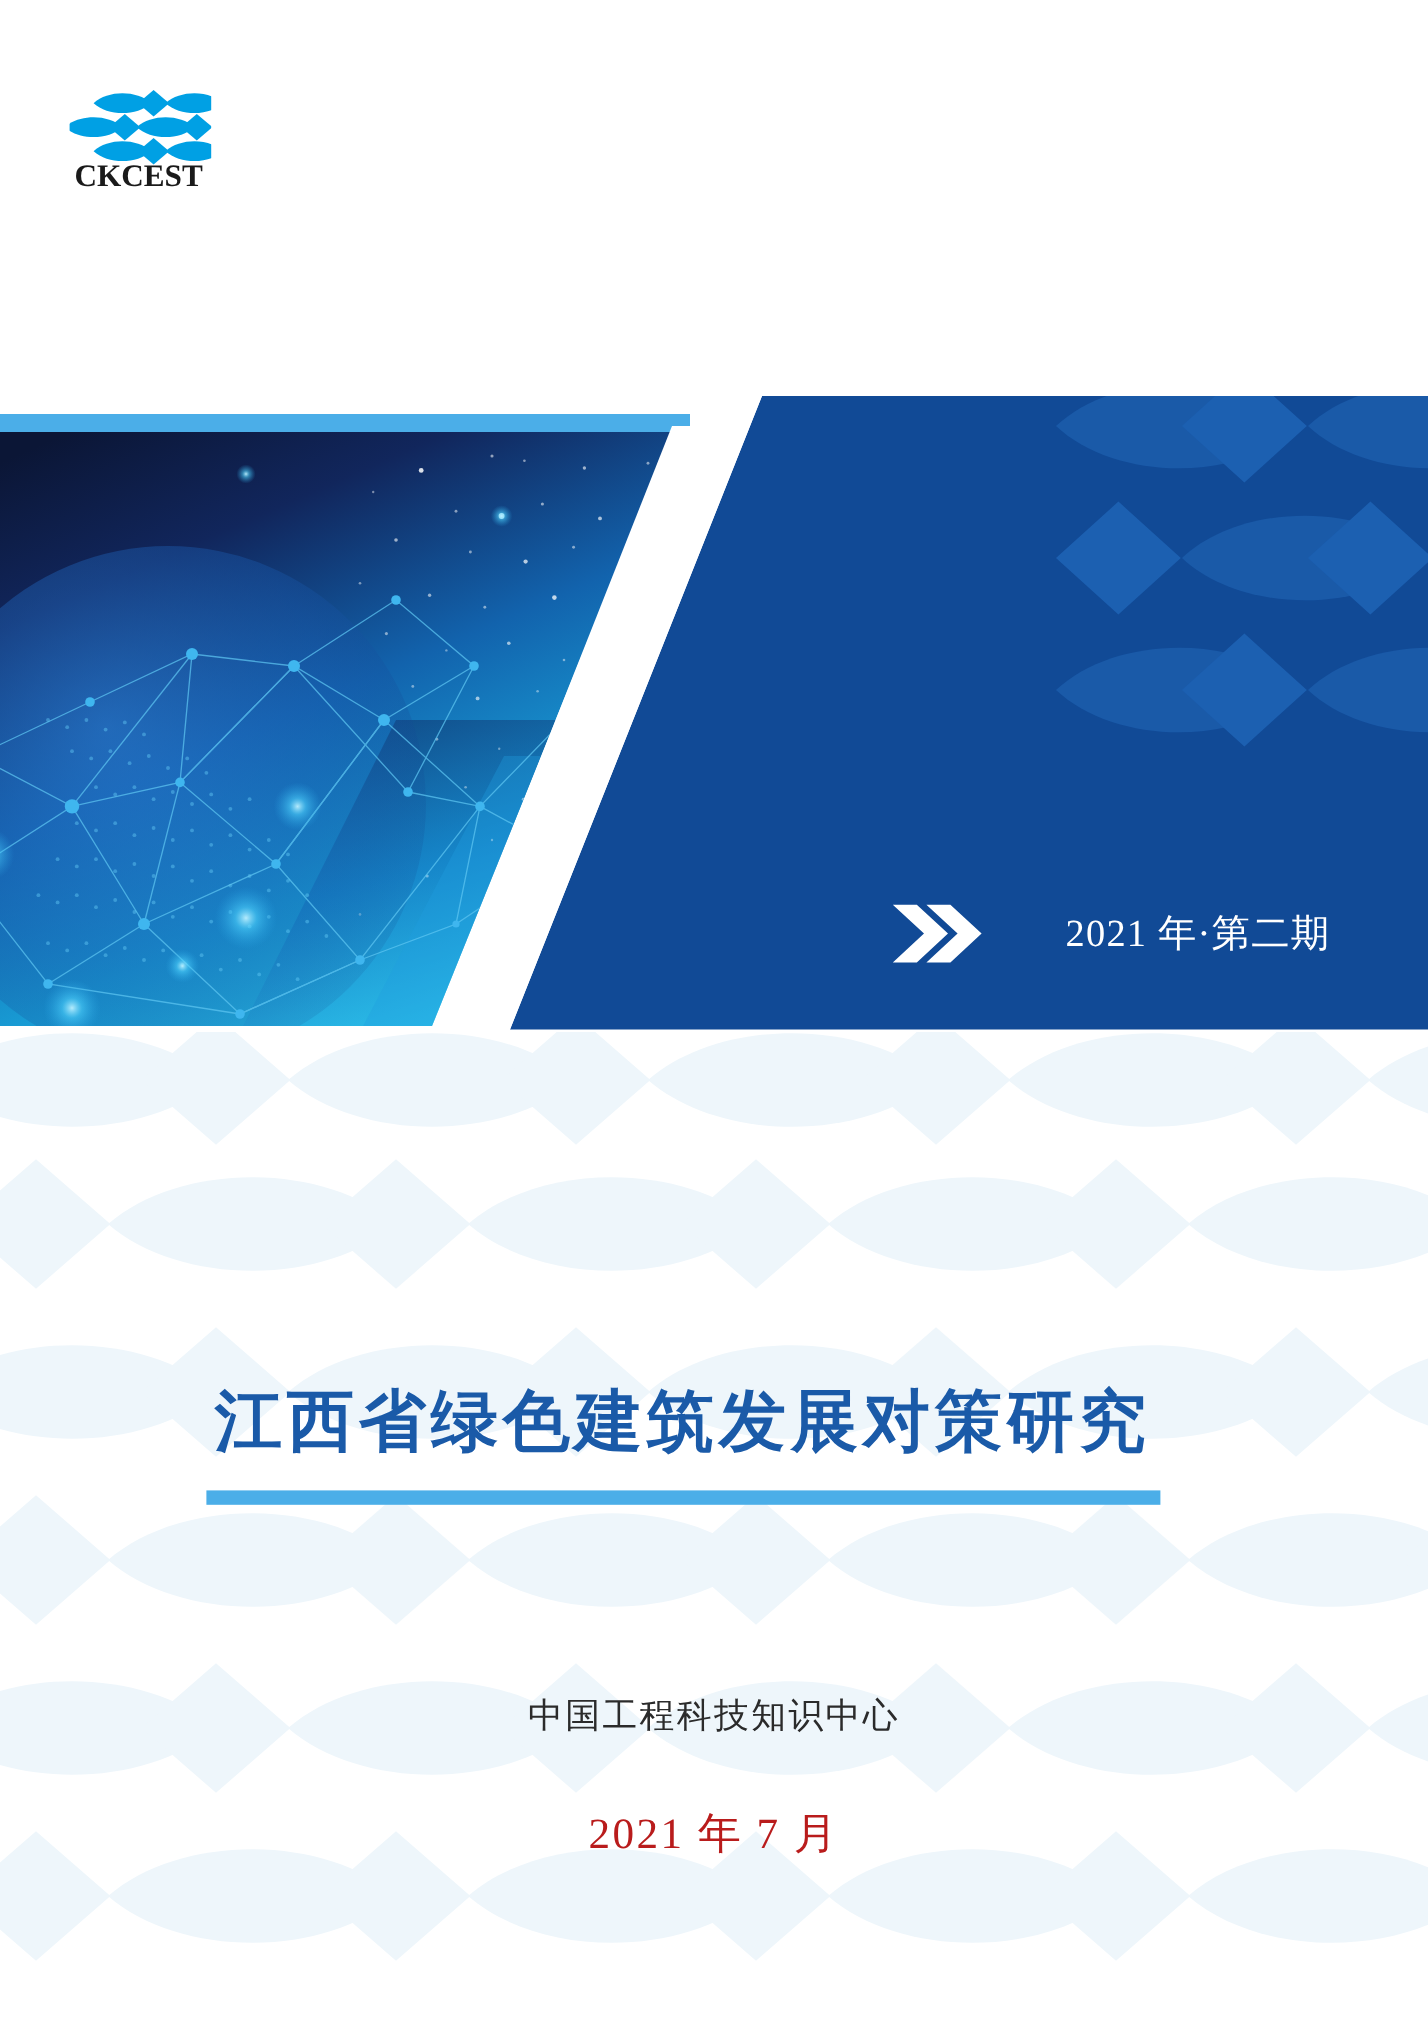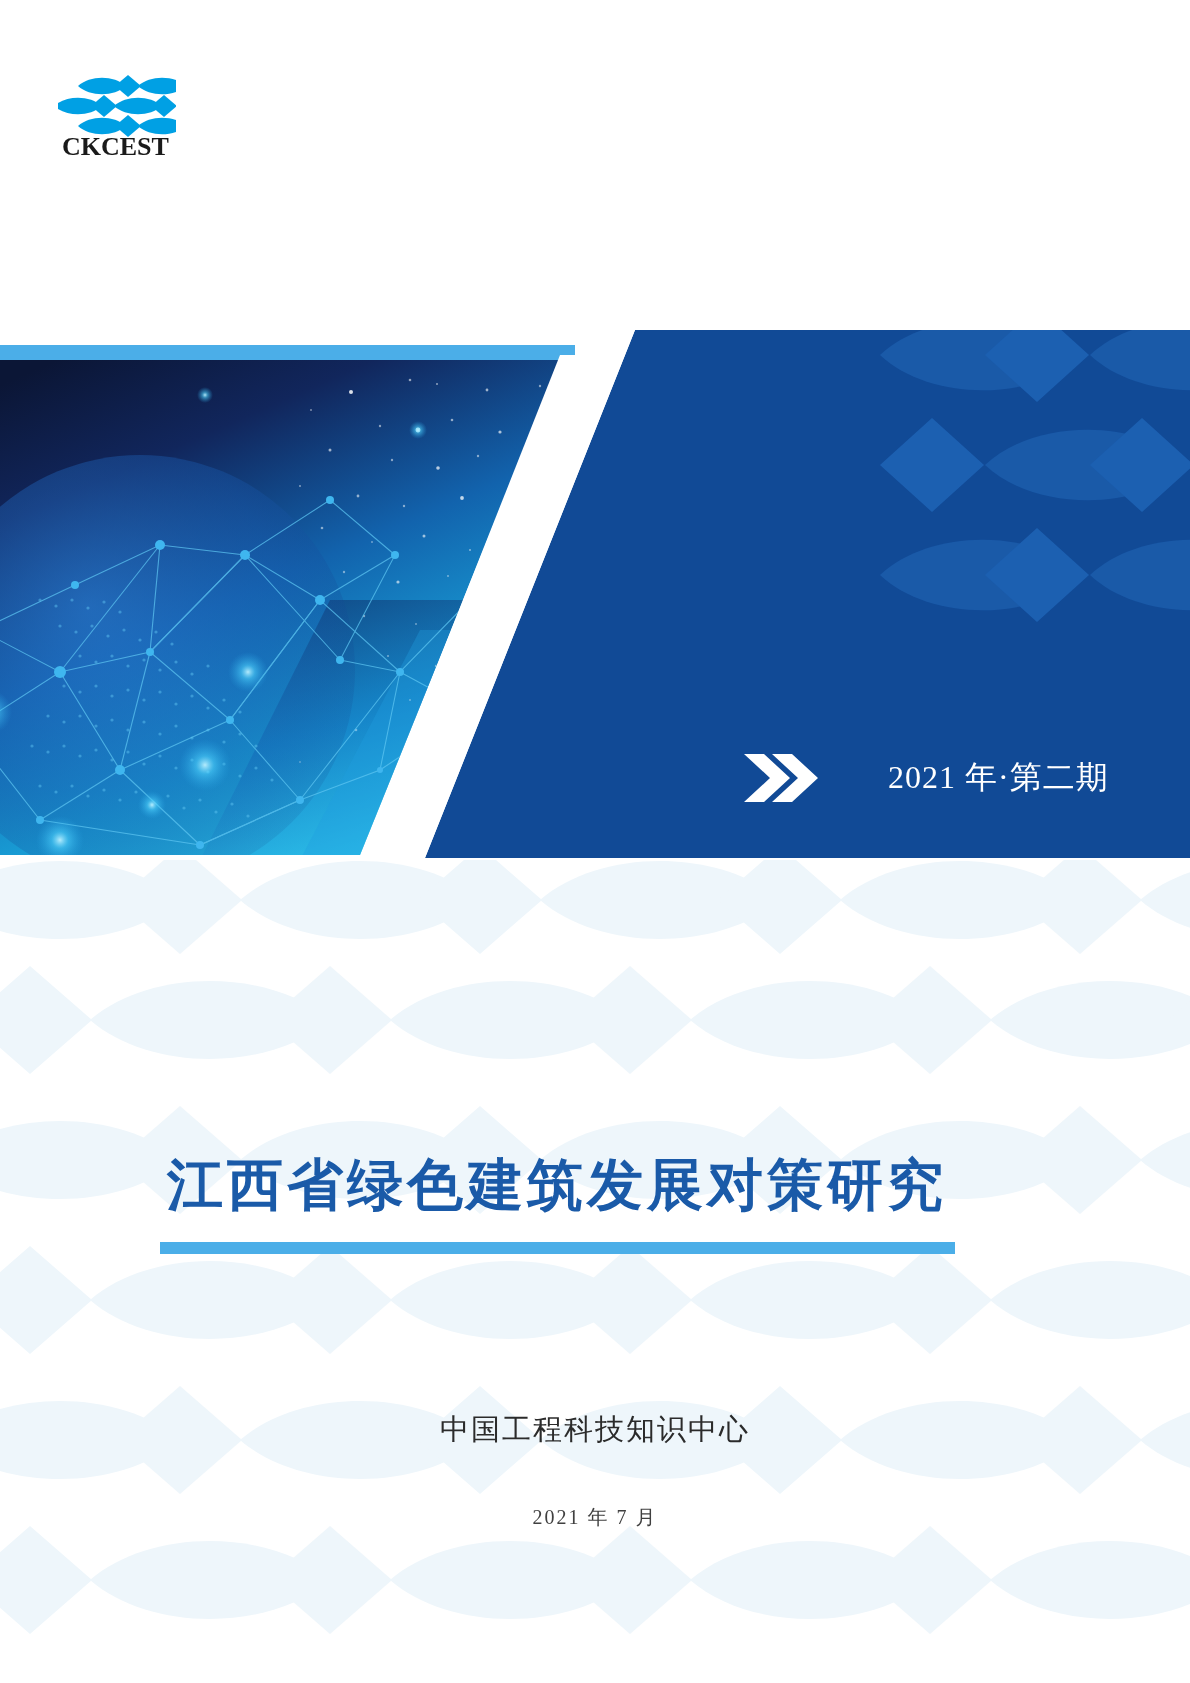--- a/index.html
+++ b/index.html
@@ -54,21 +54,21 @@
   #issue-chevrons svg{ display:block; }
   #issue-label{
     margin-left:34px;
     font-family:"Liberation Serif", serif;
     font-size:32px; color:#ffffff; letter-spacing:1px;
     white-space:nowrap;
   }
 
   
   #title-block{
-    position:absolute; left:4px; top:1150px; width:1106px;
+    position:absolute; left:16px; top:1150px; width:1106px;
     text-align:center; z-index:6;
   }
   #doc-title{
     font-family:"Liberation Serif", serif;
     font-size:56px; font-weight:700;
     color:#1a5aa8; letter-spacing:4px;
     line-height:1.25;
     white-space:nowrap;
   }
   #title-rule{
@@ -82,21 +82,21 @@
     text-align:center; z-index:6;
   }
   #publisher{
     font-family:"Liberation Serif", serif;
     font-size:29px; color:#2b2b2b; letter-spacing:2px;
     white-space:nowrap;
   }
   #pub-date{
     margin-top:54px;
     font-family:"Liberation Serif", serif;
-    font-size:20px; color:#404040; letter-spacing:2px;
+    font-size:36px; color:#b91c1c; letter-spacing:2px;
     white-space:nowrap;
   }
 </style>
 </head>
 <body>
 
 <div id="page-watermark">
   <svg width="1190" height="823" viewBox="0 0 1190 823" xmlns="http://www.w3.org/2000/svg">
     <defs>
 

